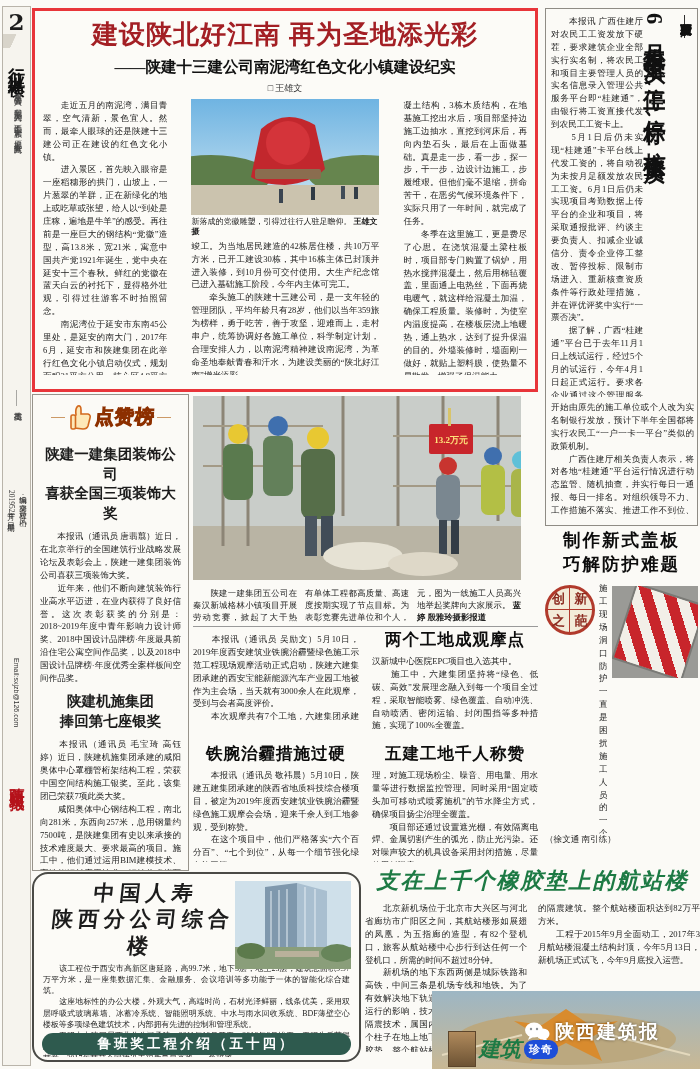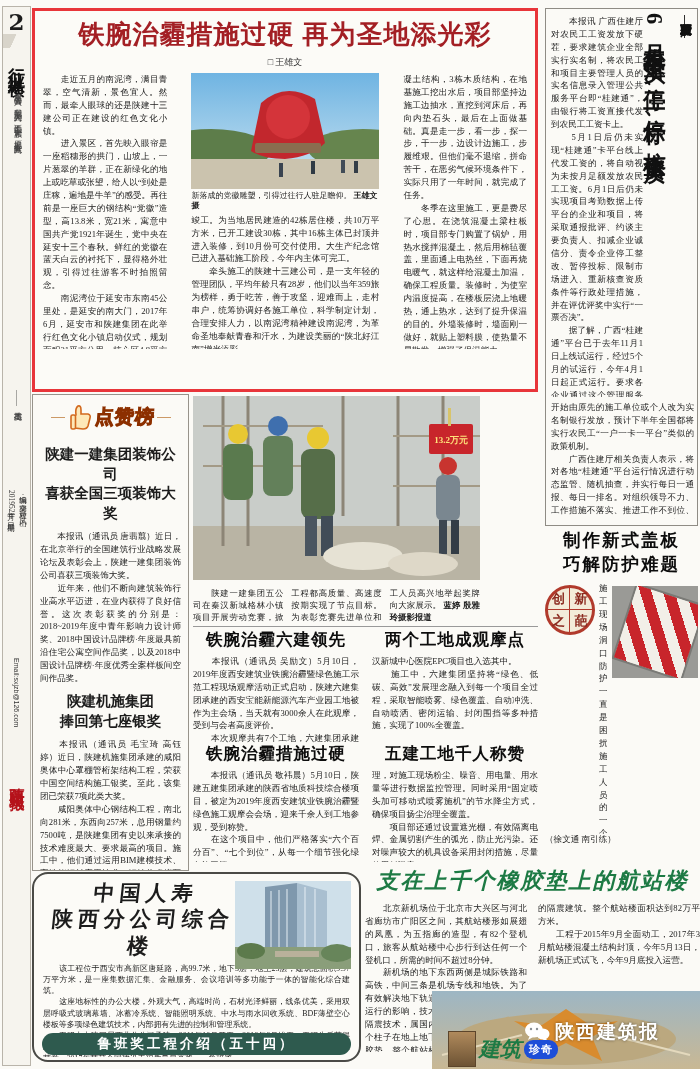--- a/index.html
+++ b/index.html
@@ -47,21 +47,21 @@
   .praise-box{left:32px;top:394px;width:157px;height:477px;border:1px solid #97938b;box-sizing:border-box;
               background:#fbfaf6;padding:4px 7px;overflow:hidden;}
   .praise-head{display:flex;align-items:center;justify-content:center;gap:2px;height:36px;}
   .dash{width:14px;height:0;border-top:1px solid #c96;}
   .praise-title{font-size:19px;font-weight:bold;color:#f6a21d;-webkit-text-stroke:1px #8c2f00;
                 letter-spacing:1px;font-family:"DejaVu Sans",sans-serif;transform:skewX(-4deg);}
   .pa-title{text-align:center;font-weight:bold;font-size:14.5px;line-height:1.35;margin-top:10px;
             white-space:pre-line;font-family:"Liberation Sans","DejaVu Sans",sans-serif;}
   .pa-body{margin-top:7px;}
   
-  .comp{left:193px;top:396px;width:287px;height:228px;overflow:hidden;}
+  .comp{left:193px;top:396px;width:328px;height:228px;overflow:hidden;}
   .comp-photo{width:338px;height:184px;}
   .comp-cap{margin-top:4px;column-count:3;column-gap:8px;font-size:8.4px;line-height:1.45;color:#222;}
   .comp-credit{font-weight:bold;}
   
   .grid{left:193px;top:629px;width:345px;height:233px;display:grid;grid-template-columns:166px 166px;
         grid-template-rows:114px 119px;column-gap:13px;row-gap:0;overflow:hidden;}
   .g-cell{overflow:hidden;}
   .g-title{font-size:16.5px;font-weight:bold;letter-spacing:1px;text-align:center;
            font-family:"Liberation Sans","DejaVu Sans",sans-serif;color:#0d0d0d;}
   .g-body{margin-top:4px;}
@@ -121,21 +121,22 @@
     <div class="v side-title">行业纵横</div>
     <div class="v side-quote">座座高山耸入云，我们施工为人民。不怕工作苦和累，愿把青春献人民。</div>
     <div class="v side-author">——英雄王杰</div>
     <div class="v side-pub">编辑：穆文　校对：山风
 2019年5月21日 星期二</div>
     <div class="v side-email">Email:sxjzb@126.com</div>
     <div class="v side-masthead">陕西建筑报</div>
   </div>
 
   <div class="abs lead-box">
-    <div class="lead-hl">铁腕治霾措施过硬  再为圣地添光彩</div>
+    <div class="lead-hl">建设陕北好江南  再为圣地添光彩</div>
+    <div class="lead-sub">——陕建十三建公司南泥湾红色文化小镇建设纪实</div>
     <div class="lead-by">□ 王雄文</div>
     <div class="lead-cols">
       <div class="lead-c1 body-txt jt">　　走近五月的南泥湾，满目青翠，空气清新，景色宜人。然而，最牵人眼球的还是陕建十三建公司正在建设的红色文化小镇。
 　　进入景区，首先映入眼帘是一座稻穗形的拱门，山坡上，一片葱翠的羊群，正在新绿化的地上或吃草或张望，给人以“到处是庄稼，遍地是牛羊”的感受。再往前是一座巨大的钢结构“党徽”造型，高13.8米，宽21米，寓意中国共产党1921年诞生，党中央在延安十三个春秋。鲜红的党徽在蓝天白云的衬托下，显得格外壮观，引得过往游客不时拍照留念。
 　　南泥湾位于延安市东南45公里处，是延安的南大门，2017年6月，延安市和陕建集团在此举行红色文化小镇启动仪式，规划面积21平方公里，核心区4.8平方公里，将这里打造成以红色教育、文化旅游、生态农业为主导，国家级学习培训基地、生态文化旅游目的地和5A级景区。项目施工由陕建十三建公司负责管理，一建集团、三建集团、十一建集团、华山路桥集团、古建园林公司、智能化公司等共同参与施工，总建筑面积达16.5万平方米，主要包括综合管沟建设、303省道改造、5条新修景观路工程、游客服务中心、大生产纪念馆、西大门景区、农垦教育基地（酒店）、当地居民楼建设工程等。
 　　目前，农垦教育基地（酒店）项目已经建成，5月底可投入使用。
 　　西大门景区建设已经完工，栽植各种乔木1700多棵，铺设草皮近7万平方米，园貌焕然一新。游客服务中心及室外景观、党徽广场已完工，具备交工条件。303省道改造也基本完成，6月中旬可全部交工。其他几条景观路11月份可全部</div>
       <div class="lead-c2">
         <svg class="lead-photo" viewBox="0 0 188 116" preserveAspectRatio="none">
           <defs>
@@ -248,21 +249,20 @@
     <div class="comp-cap jt">
       <span>　　陕建一建集团五公司在秦汉新城格林小镇项目开展劳动竞赛，掀起了大干热潮，全体人员鼓足干劲，所有单体工程都高质量、高速度按期实现了节点目标。为表彰竞赛先进单位和个人，五公司给他们奖励13.2万元，图为一线施工人员高兴地举起奖牌向大家展示。</span>
       <span class="comp-credit">蓝婷 殷雅玲摄影报道</span>
     </div>
   </div>
 
   <div class="thin-rule"></div>
 
   <div class="abs grid">
     <div class="g-cell">
-      <div class="g-title">铁腕治霾六建领先</div>
       <div class="g-body body-txt jt" style="height:92px;">　　本报讯（通讯员 吴励文）5月10日，2019年度西安建筑业铁腕治霾暨绿色施工示范工程现场观摩活动正式启动，陕建六建集团承建的西安宝能新能源汽车产业园工地被作为主会场，当天就有3000余人在此观摩，受到与会者高度评价。
 　　本次观摩共有7个工地，六建集团承建的秦</div>
     </div>
     <div class="g-cell">
       <div class="g-title">两个工地成观摩点</div>
       <div class="g-body body-txt jt" style="height:92px;">汉新城中心医院EPC项目也入选其中。
 　　施工中，六建集团坚持将“绿色、低碳、高效”发展理念融入到每一个项目全过程，采取智能喷雾、绿色覆盖、自动冲洗、自动喷洒、密闭运输、封闭围挡等多种措施，实现了100%全覆盖。</div>
     </div>
     <div class="g-cell">
       <div class="g-title">铁腕治霾措施过硬</div>

